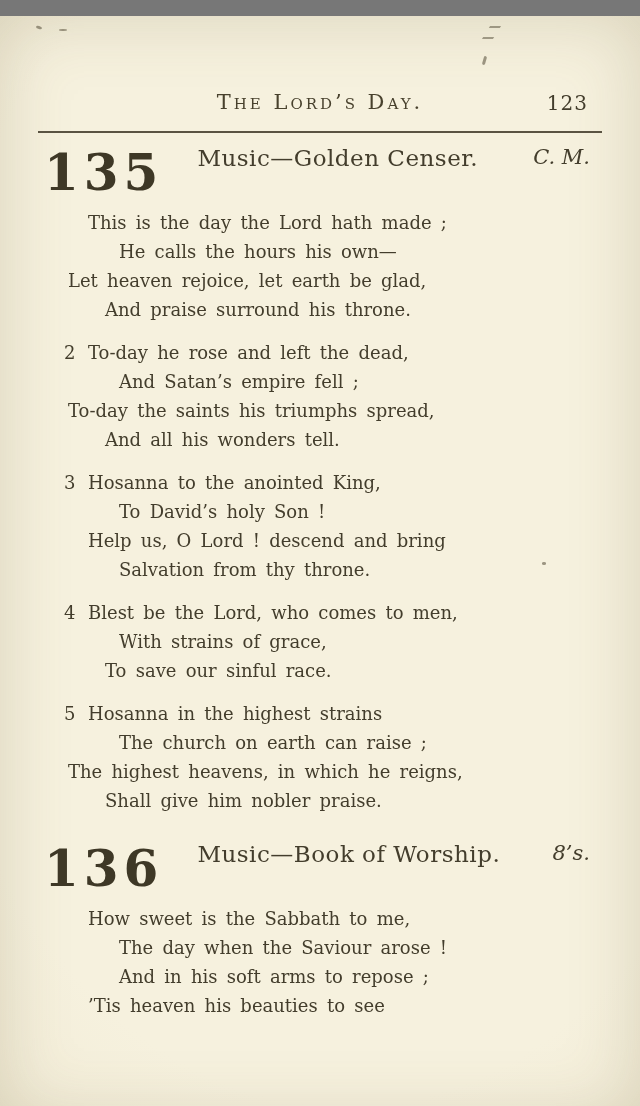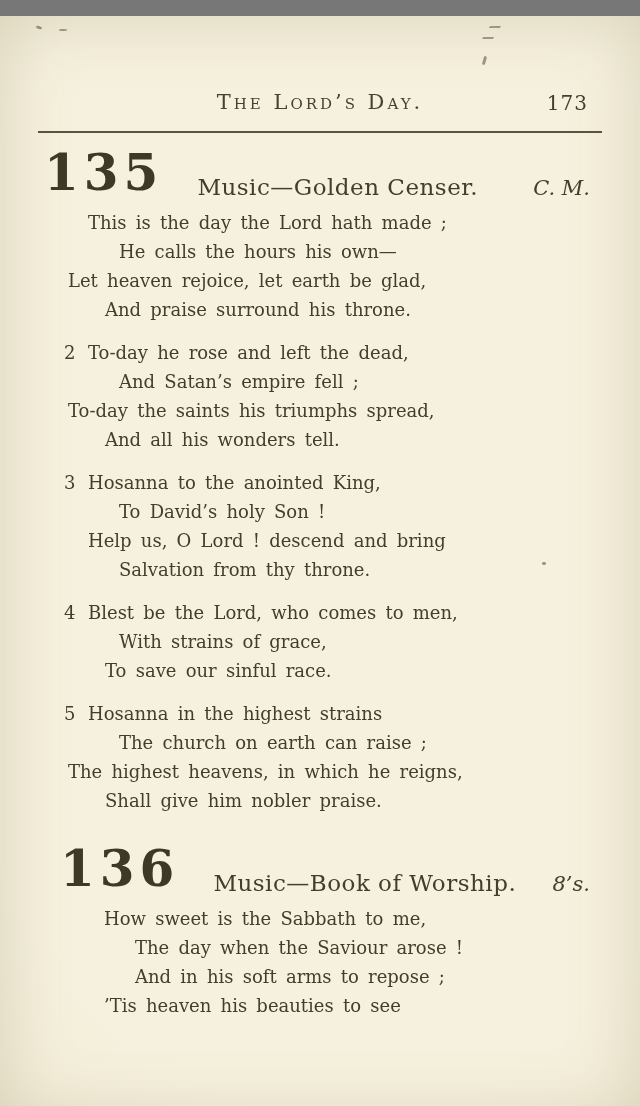--- a/index.html
+++ b/index.html
@@ -33,24 +33,24 @@
   .header-page {
     position: absolute;
     right: 14px;
     top: 1px;
     font-size: 20px;
     letter-spacing: 1px;
   }
   .rule { height: 2px; background: #5a5342; margin: 13px 38px 0 38px; }
 
   
-  .hymn + .hymn { margin-top: 26px; padding-left: 16px; }
+  .hymn + .hymn { margin-top: 26px; }
   .hymn-head {
     display: flex;
-    align-items: flex-end;
+    align-items: flex-start;
     margin: 12px 50px 0 44px;
   }
   .hymn-number {
     font-size: 50px;
     font-weight: bold;
     letter-spacing: 5px;
     color: #3e3826;
     line-height: 1.1;
   }
   .hymn-tune {
@@ -96,21 +96,21 @@
 <div class="page">
 
   <div class="speck spk-a"></div>
   <div class="speck spk-b"></div>
   <div class="speck spk-c"></div>
   <div class="speck spk-d"></div>
   <div class="speck spk-e"></div>
 
   <div class="header">
     <span class="header-title">The Lord’s Day.</span>
-    <span class="header-page">173</span>
+    <span class="header-page">123</span>
   </div>
   <div class="rule"></div>
 
   <section class="hymn">
     <div class="hymn-head">
       <span class="hymn-number">135</span>
       <span class="hymn-tune">Music—Golden Censer.</span>
       <span class="hymn-meter">C. M.</span>
     </div>
 

